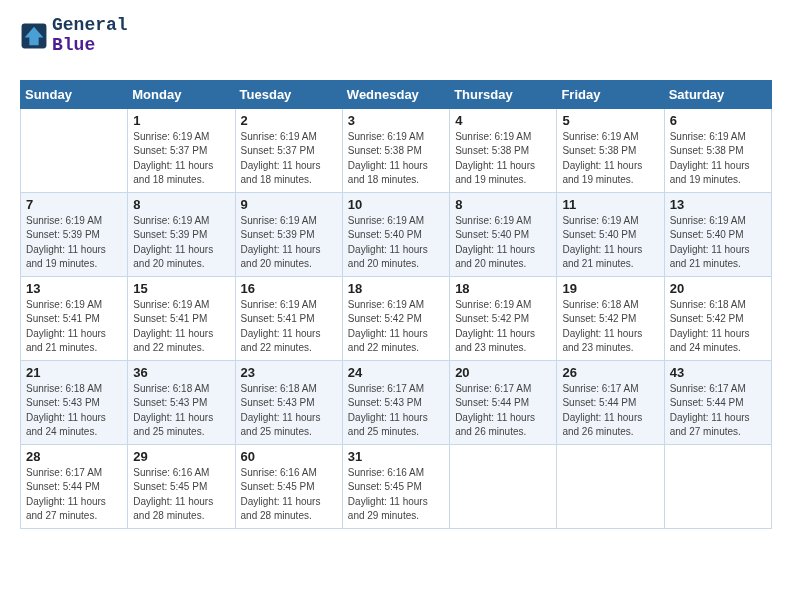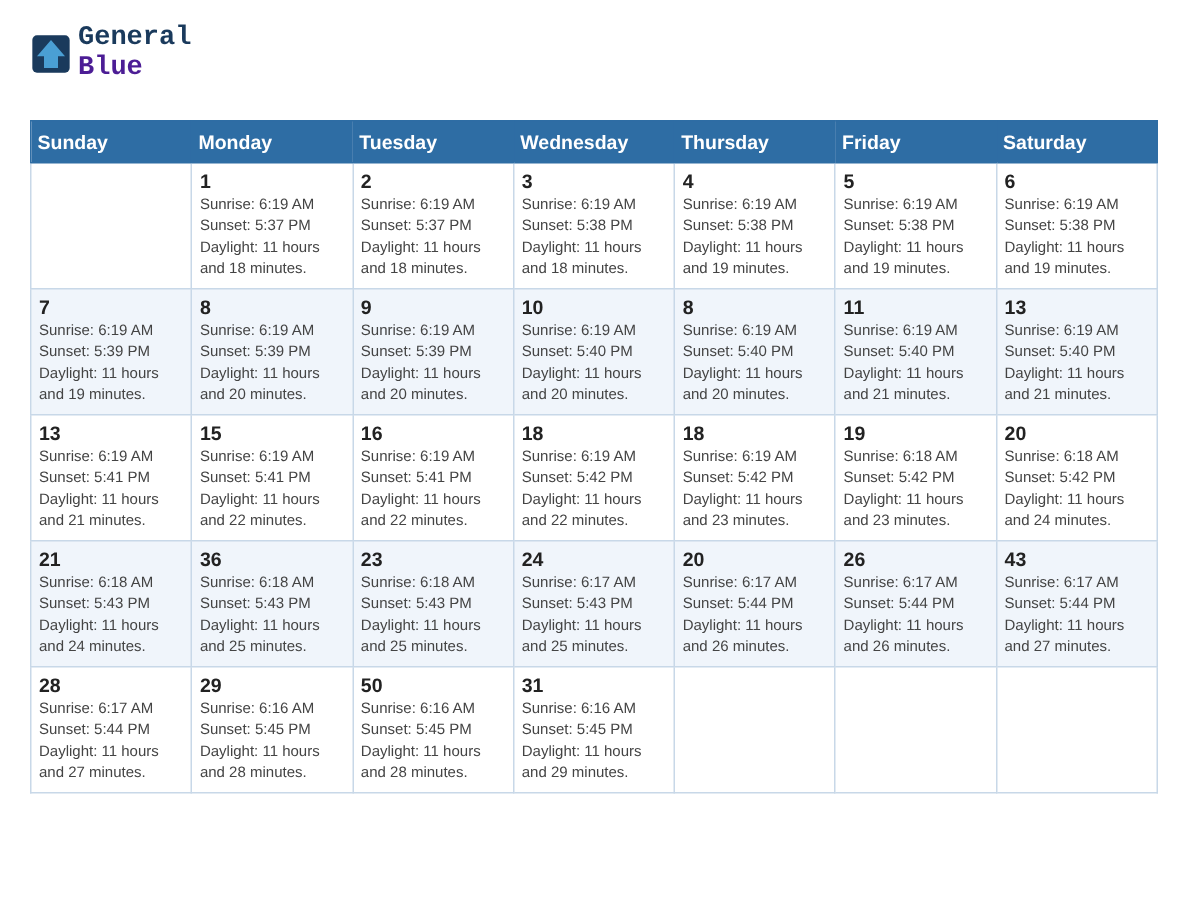--- a/index.html
+++ b/index.html
@@ -246,21 +246,21 @@
       <tr>
         <td>
           <span class="day-num">28</span>
           <div class="day-info">Sunrise: 6:17 AM<br>Sunset: 5:44 PM<br>Daylight: 11 hours and 27 minutes.</div>
         </td>
         <td>
           <span class="day-num">29</span>
           <div class="day-info">Sunrise: 6:16 AM<br>Sunset: 5:45 PM<br>Daylight: 11 hours and 28 minutes.</div>
         </td>
         <td>
-          <span class="day-num">50</span>
+          <span class="day-num">60</span>
           <div class="day-info">Sunrise: 6:16 AM<br>Sunset: 5:45 PM<br>Daylight: 11 hours and 28 minutes.</div>
         </td>
         <td>
           <span class="day-num">31</span>
           <div class="day-info">Sunrise: 6:16 AM<br>Sunset: 5:45 PM<br>Daylight: 11 hours and 29 minutes.</div>
         </td>
         <td class="empty-cell"></td>
         <td class="empty-cell"></td>
         <td class="empty-cell"></td>
       </tr>

